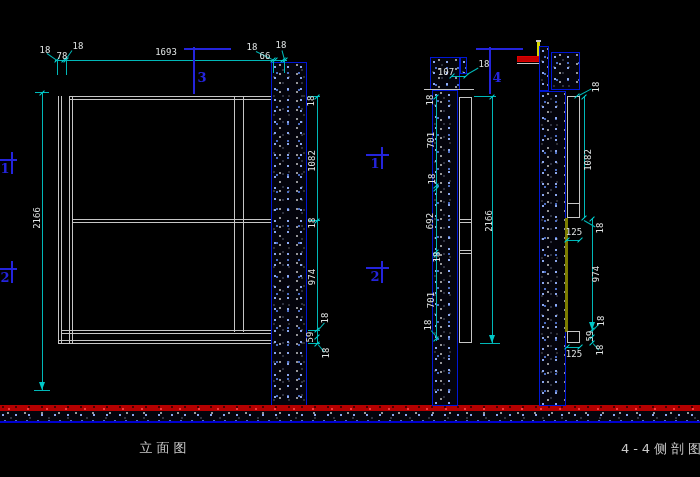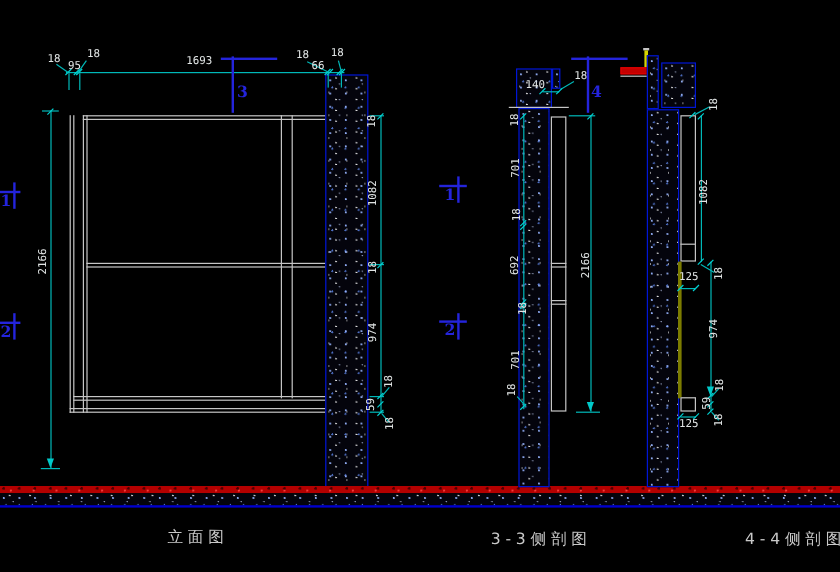--- a/index.html
+++ b/index.html
@@ -75,21 +75,21 @@
   <i class="tk" style="left:285px;top:60px;"></i>
   <div class="cl" style="left:57px;top:61px;width:1px;height:14px;"></div>
   <div class="cl" style="left:66px;top:61px;width:1px;height:14px;"></div>
   <div class="cl" style="left:273px;top:61px;width:1px;height:12px;"></div>
   <div class="cl" style="left:284px;top:61px;width:1px;height:12px;"></div>
   <div class="ld" style="left:47px;top:53px;width:12px;transform:rotate(35deg);"></div>
   <div class="ld" style="left:72px;top:50px;width:14px;transform:rotate(125deg);"></div>
   <div class="ld" style="left:256px;top:51px;width:19px;transform:rotate(26deg);"></div>
   <div class="ld" style="left:282px;top:50px;width:11px;transform:rotate(75deg);"></div>
   <span class="lbl" style="left:45px;top:50px;">18</span>
-  <span class="lbl" style="left:62px;top:56px;">95</span>
+  <span class="lbl" style="left:62px;top:56px;">78</span>
   <span class="lbl" style="left:78px;top:46px;">18</span>
   <span class="lbl" style="left:166px;top:52px;">1693</span>
   <span class="lbl" style="left:252px;top:47px;">18</span>
   <span class="lbl" style="left:265px;top:56px;">66</span>
   <span class="lbl" style="left:281px;top:45px;">18</span>
 
   <div class="cl" style="left:42px;top:92px;width:1px;height:298px;"></div>
   <div class="cl" style="left:35px;top:92px;width:14px;height:1px;"></div>
   <i class="tk" style="left:42px;top:93px;"></i>
   <div class="ar" style="left:42px;top:382px;"></div>
@@ -121,21 +121,21 @@
   <div class="wl" style="left:424px;top:89px;width:50px;height:1px;"></div>
   <div class="spk" style="left:432px;top:90px;width:26px;height:316px;"></div>
   <div class="panel" style="left:459px;top:97px;width:13px;height:246px;"></div>
   <div class="dh" style="left:459px;top:219px;width:13px;"></div>
   <div class="dh" style="left:459px;top:250px;width:13px;"></div>
 
   <div class="cl" style="left:452px;top:76px;width:14px;height:1px;"></div>
   <i class="tk" style="left:452px;top:76px;"></i>
     <i class="tk" style="left:466px;top:76px;"></i>
   <div class="ld" style="left:467px;top:74px;width:13px;transform:rotate(-30deg);"></div>
-  <span class="lbl" style="left:446px;top:72px;">140</span>
+  <span class="lbl" style="left:446px;top:72px;">107</span>
   <span class="lbl" style="left:484px;top:64px;">18</span>
 
   <div class="cl" style="left:436px;top:95px;width:1px;height:246px;"></div>
   <i class="tk" style="left:436px;top:97px;"></i>
     <i class="tk" style="left:436px;top:186px;"></i>
   <i class="tk" style="left:436px;top:189px;"></i>
     <i class="tk" style="left:436px;top:252px;"></i>
   <i class="tk" style="left:436px;top:255px;"></i>
     <i class="tk" style="left:436px;top:339px;"></i>
   <span class="lbl v" style="left:430px;top:100px;">18</span>
@@ -219,16 +219,15 @@
 
   <div class="bl" style="left:0;top:159px;width:17px;height:2px;"></div>
   <div class="bl" style="left:11px;top:152px;width:2px;height:22px;"></div>
   <span class="mnum" style="left:5px;top:168px;">1</span>
 
   <div class="bl" style="left:0;top:268px;width:17px;height:2px;"></div>
   <div class="bl" style="left:11px;top:261px;width:2px;height:22px;"></div>
   <span class="mnum" style="left:5px;top:277px;">2</span>
 
   <span class="cap" style="left:165px;top:448px;">立面图</span>
-  <span class="cap" style="left:451px;top:449px;">3-3侧剖图</span>
   <span class="cap" style="left:663px;top:449px;">4-4侧剖图</span>
 
 </div>
 
 </body></html>

